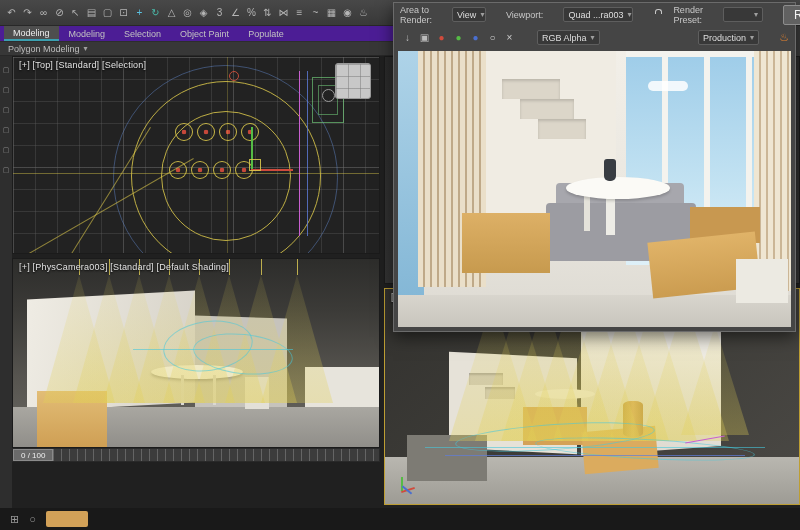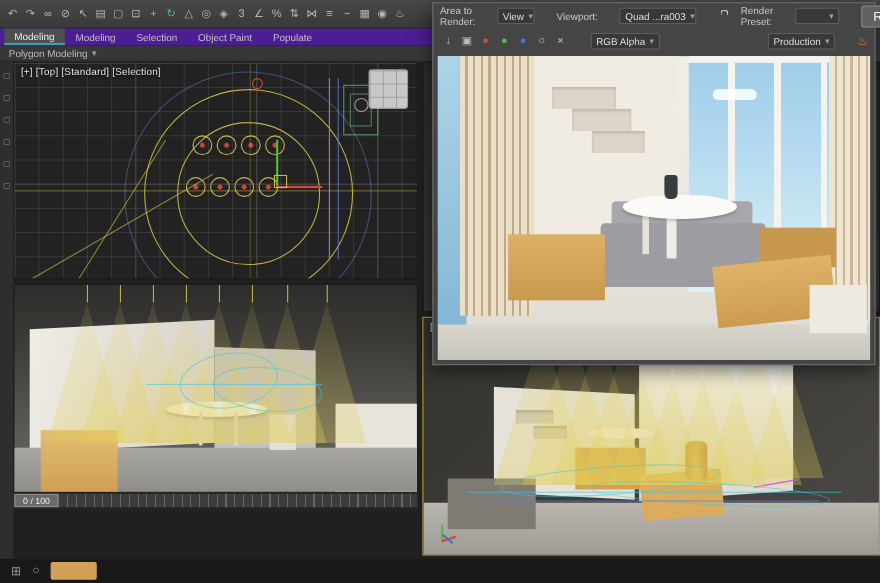--- a/index.html
+++ b/index.html
@@ -196,20 +196,21 @@
     <div class="hline" style="left:0;top:116px;width:100%;height:1px;background:rgba(216,197,74,.45)"></div>
     <div class="vline" style="left:214px;top:0;width:1px;height:100%;background:rgba(216,197,74,.28)"></div>
 
     <div class="hline" style="left:16px;top:196px;width:190px;height:1px;background:rgba(216,197,74,.6);transform:rotate(-30deg);transform-origin:left center"></div>
     <div class="hline" style="left:58px;top:197px;width:150px;height:1px;background:rgba(216,197,74,.6);transform:rotate(-58deg);transform-origin:left center"></div>
   </div>
 
   <div class="vp" id="vp-tr"></div>
 
   <div class="vp" id="vp-bl">
+    <div class="vplabel">[+] [PhysCamera003] [Standard] [Default Shading]</div>
 
     <div class="shape" style="left:14px;top:36px;width:168px;height:112px;background:linear-gradient(100deg,#efece4,#d6d2c8);transform:skewY(-3deg)"></div>
     <div class="shape" style="left:182px;top:58px;width:92px;height:92px;background:#c6c3bc;transform:skewY(2deg)"></div>
     <div class="shape" style="left:292px;top:108px;width:76px;height:82px;background:#e7e4dc"></div>
     <div class="shape" style="left:0;top:148px;width:368px;height:42px;background:linear-gradient(180deg,#a9a7a1,#8f8d88)"></div>
     <div class="shape" style="left:24px;top:132px;width:70px;height:56px;background:linear-gradient(180deg,#e2bd76,#cf9f54)"></div>
     <div class="shape" style="left:138px;top:106px;width:92px;height:14px;background:#f4f2ec;border-radius:50%;box-shadow:0 2px 3px rgba(0,0,0,.25)"></div>
     <div class="shape" style="left:168px;top:116px;width:3px;height:30px;background:#dad8d2"></div>
     <div class="shape" style="left:200px;top:116px;width:3px;height:30px;background:#dad8d2"></div>
     <div class="shape" style="left:232px;top:118px;width:24px;height:32px;background:#e3e0d8"></div>

